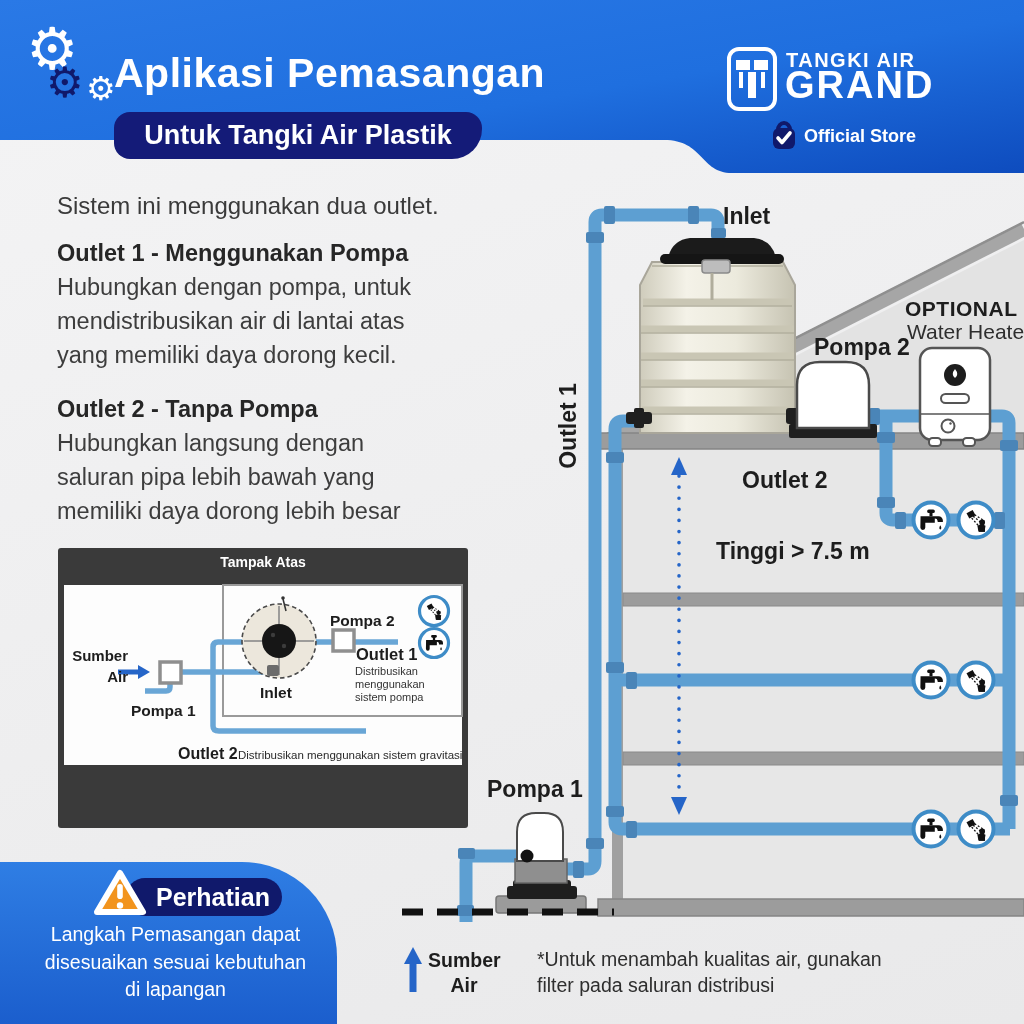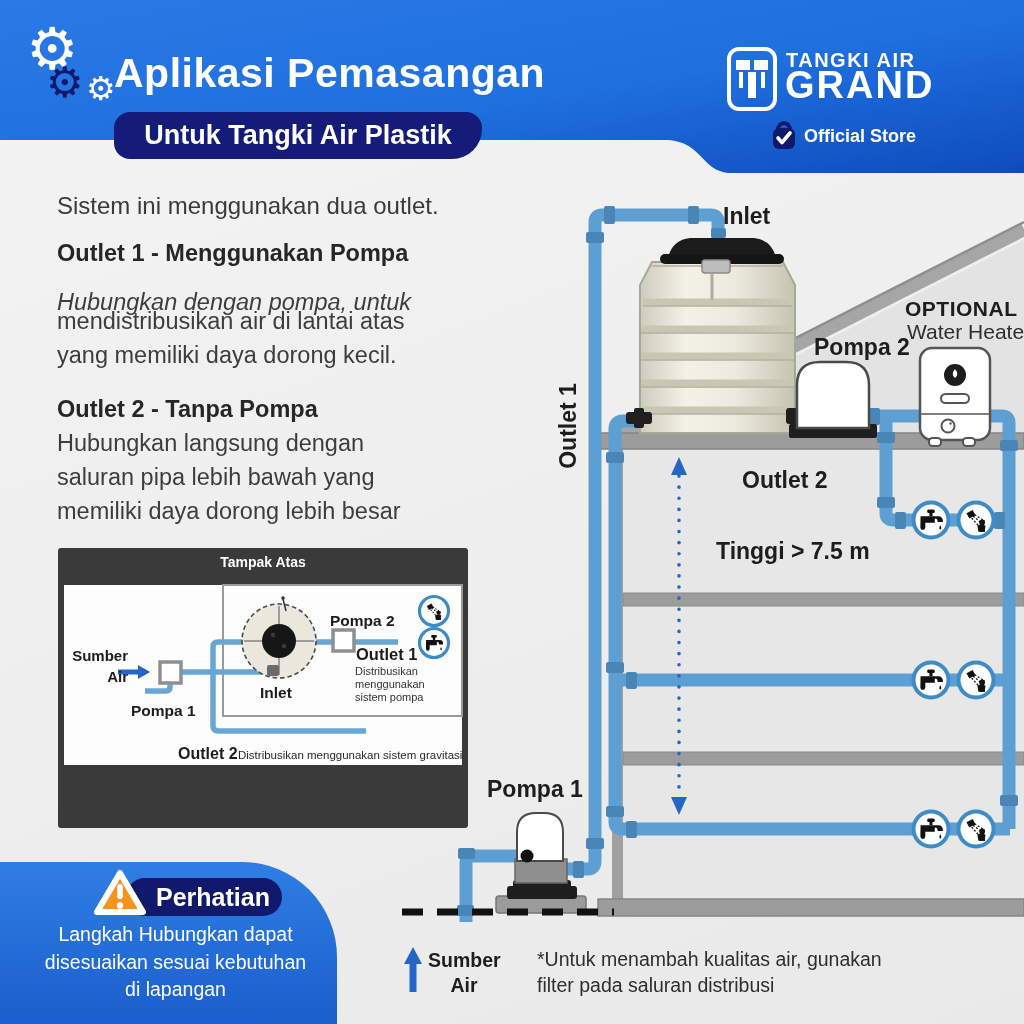--- a/index.html
+++ b/index.html
@@ -75,21 +75,21 @@
   <svg class="abs" style="left:768px;top:118px;" width="32" height="34">
     <path d="M10 12 a6 7 0 0 1 12 0" fill="none" stroke="#10196b" stroke-width="4"></path>
     <rect x="5" y="10" width="22" height="21" rx="6" fill="#10196b"></rect>
     <polyline points="10,20 14,24.5 22,15" fill="none" stroke="#ffffff" stroke-width="3.6" stroke-linecap="round" stroke-linejoin="round"></polyline>
   </svg>
   <div id="store-label" class="lbl">Official Store</div>
 
   <div class="body-line" style="top:192px;font-size:24px;color:#3a3a3a;">Sistem ini menggunakan dua outlet.</div>
 
   <div class="heading" style="top:240px;">Outlet 1 - Menggunakan Pompa</div>
-  <div class="body-line" style="top:289px;font-style:italic;">Hubungkan dengan pompa, untuk</div>
+  <div class="body-line" style="top:274px;">Hubungkan dengan pompa, untuk</div>
   <div class="body-line" style="top:308px;">mendistribusikan air di lantai atas</div>
   <div class="body-line" style="top:342px;">yang memiliki daya dorong kecil.</div>
 
   <div class="heading" style="top:396px;">Outlet 2 - Tanpa Pompa</div>
   <div class="body-line" style="top:430px;">Hubungkan langsung dengan</div>
   <div class="body-line" style="top:464px;">saluran pipa lebih bawah yang</div>
   <div class="body-line" style="top:498px;">memiliki daya dorong lebih besar</div>
 
   <div id="tv-box" class="abs"></div>
   <div id="tv-white" class="abs"></div>
@@ -311,21 +311,21 @@
   <div id="attn" class="abs"></div>
   <div id="attn-pill" class="abs">
     <span style="margin-left:18px;">Perhatian</span>
   </div>
   <svg class="abs" style="left:92px;top:867px;" width="56" height="54">
     <path d="M28 6 L51 45 H5 Z" fill="#f2941d" stroke="#ffffff" stroke-width="6" stroke-linejoin="round"></path>
     <rect x="25.2" y="17" width="5.6" height="15" rx="2.8" fill="#ffffff"></rect>
     <circle cx="28" cy="38.5" r="3.2" fill="#ffffff"></circle>
   </svg>
   <div id="attn-text" class="abs">
-    <div>Langkah Hubungkan dapat</div>
+    <div>Langkah Pemasangan dapat</div>
     <div>disesuaikan sesuai kebutuhan</div>
     <div>di lapangan</div>
   </div>
 
   <div class="dg" style="left:723px;top:203px;font-size:23px;">Inlet</div>
   <div class="dg" style="left:513px;top:413px;width:110px;height:26px;text-align:center;font-size:23px;transform:rotate(-90deg);">Outlet 1</div>
   <div class="dg" style="left:814px;top:334px;font-size:23px;">Pompa 2</div>
   <div class="dg" style="left:905px;top:297px;font-size:21px;letter-spacing:.5px;">OPTIONAL</div>
   <div class="lbl" style="left:907px;top:320px;font-size:21px;color:#2e2e2e;">Water Heater</div>
   <div class="dg" style="left:742px;top:467px;font-size:23px;">Outlet 2</div>

